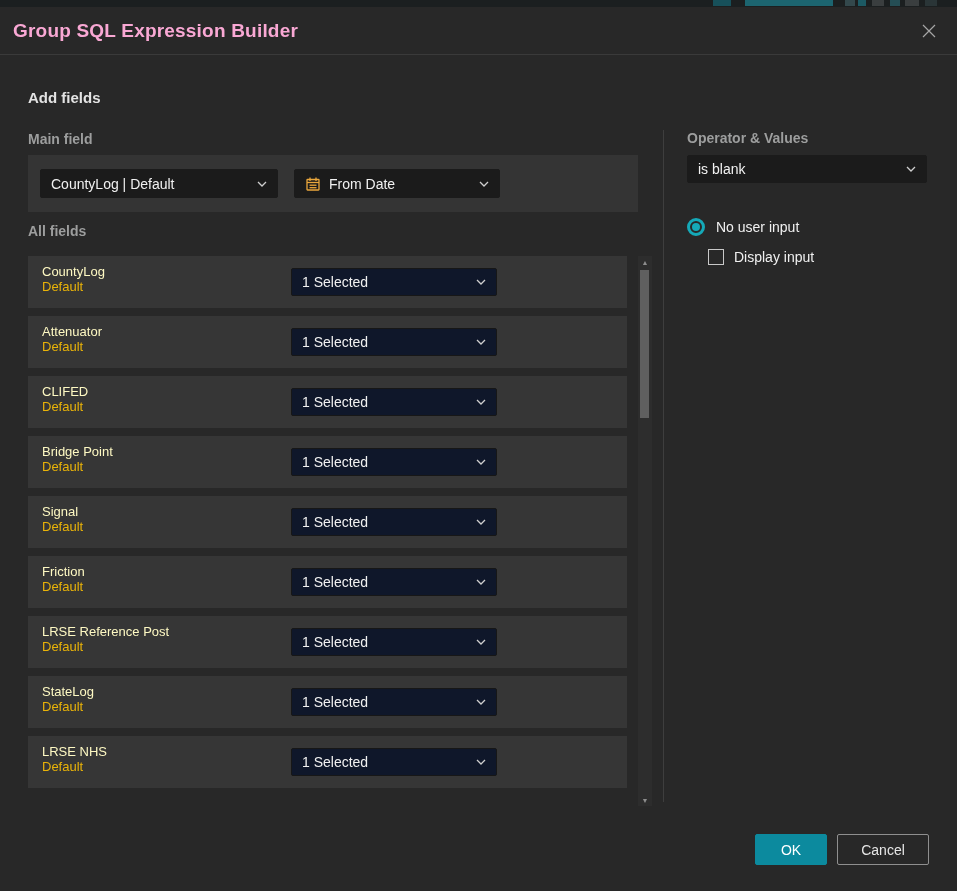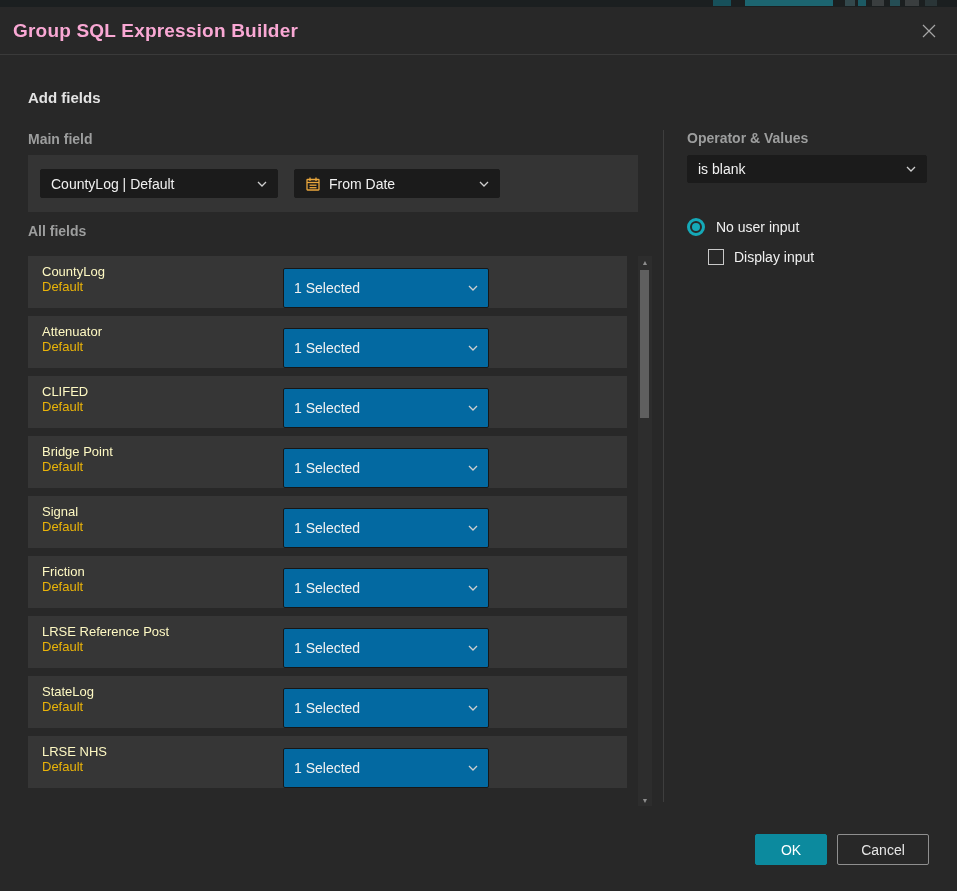--- a/index.html
+++ b/index.html
@@ -49,21 +49,21 @@
   .dd .chev { flex:0 0 auto; margin-left:8px; display:flex; }
   .dd-layer { width:238px; }
   .dd-field { width:206px; }
 
   .list { position:absolute; left:28px; top:200px; width:599px; height:549px; overflow:hidden; }
   .row {
     position:relative; height:52px; margin-bottom:8px; background:#363636; padding:8px 0 0 14px;
   }
   .row .fname { font-size:13px; color:#fef9c3; }
   .row .fsub  { font-size:13px; color:#eab308; }
-  .row .dd { position:absolute; left:255px; top:12px; width:206px; height:40px; background:#0369a1; border-color:#171717; }
+  .row .dd { position:absolute; left:263px; top:12px; width:206px; height:28px; background:#0f172a; border-color:#171717; }
 
   
   .sbar { position:absolute; left:638px; top:200px; width:14px; height:550px; background:#2d2d2d; }
   .sbar .arr { position:absolute; left:0; width:14px; height:12px; display:flex; align-items:center;
     justify-content:center; color:#8d8d8d; font-size:7px; cursor:pointer; }
   .sbar .arr-up { top:0; } .sbar .arr-dn { bottom:0; }
   .sbar .thumb { position:absolute; left:2px; top:14px; width:9px; height:148px; background:#5f5f5f; cursor:pointer; }
 
   .vdivider { position:absolute; left:663px; top:74px; width:1px; height:672px; background:#3e3e3e; }
 

